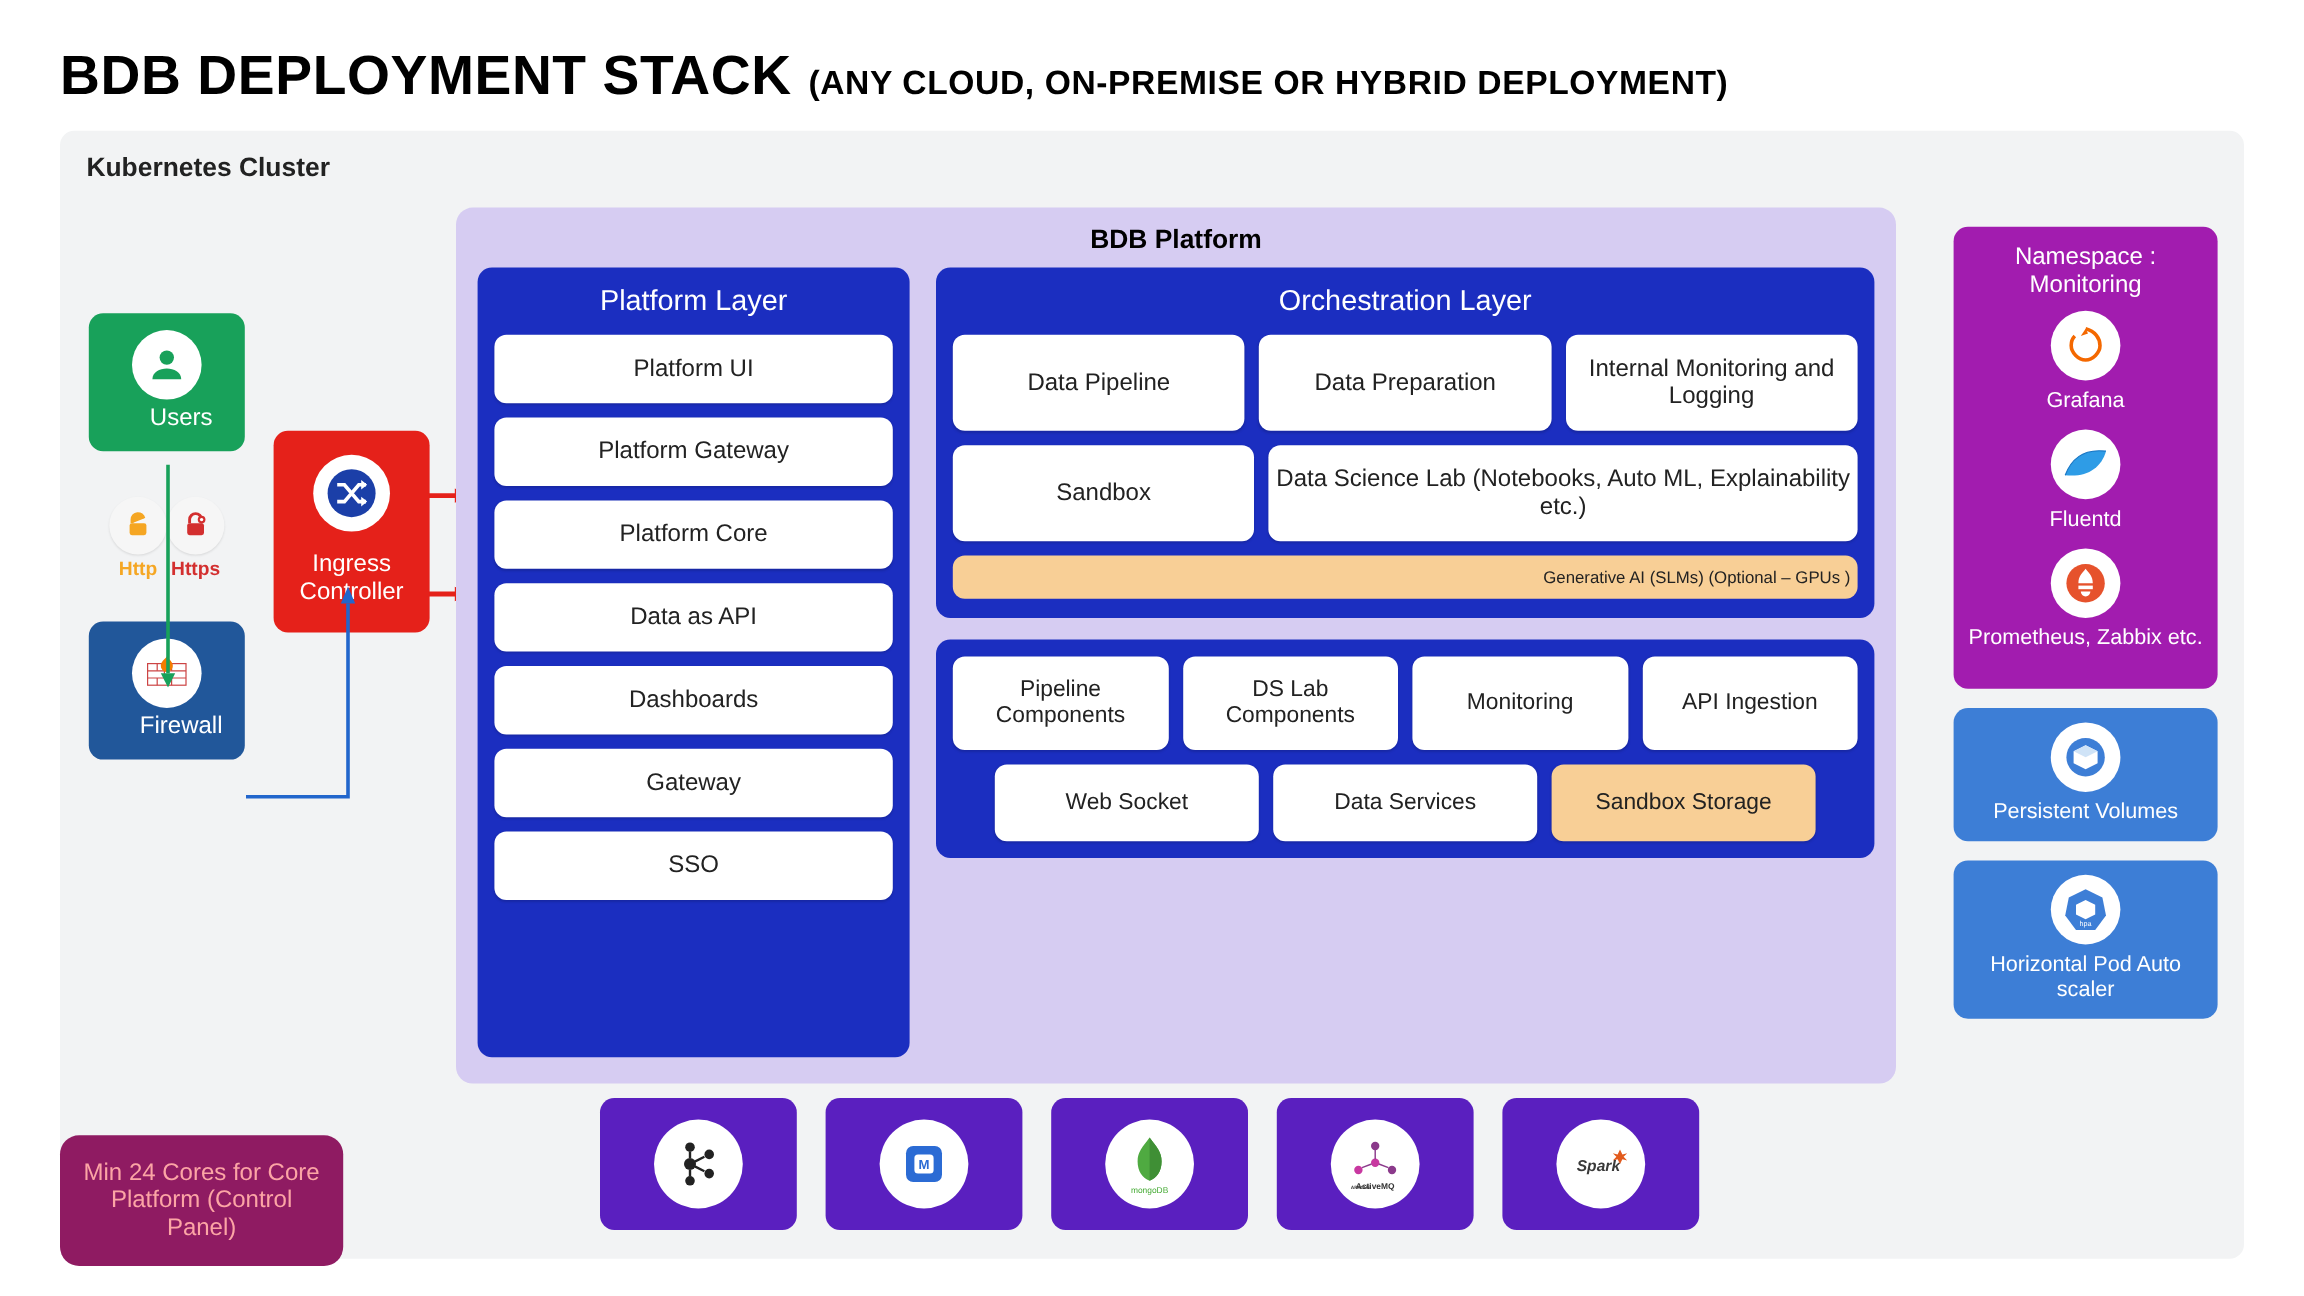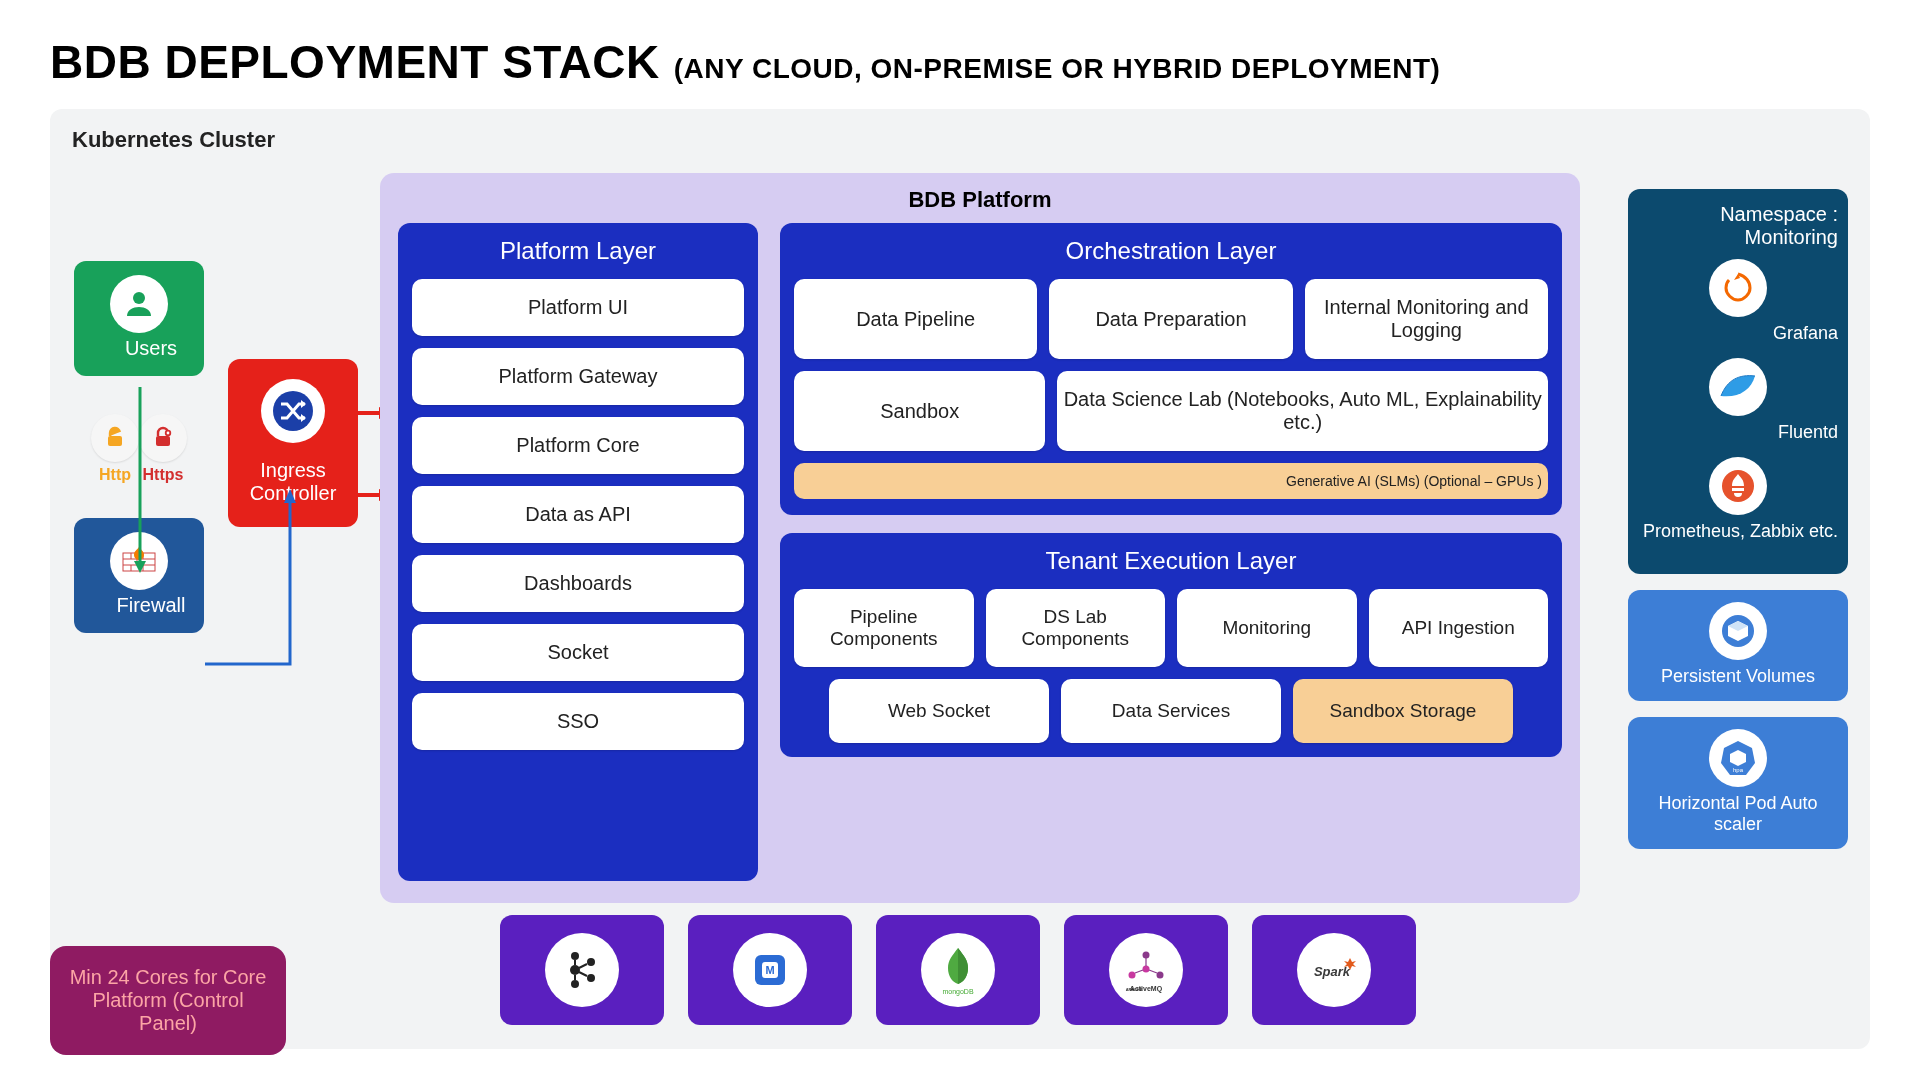--- a/index.html
+++ b/index.html
@@ -108,21 +108,21 @@
     display: flex; align-items: center; justify-content: center;
   }
   .infra-circle {
     width: 74px; height: 74px; background: #fff; border-radius: 50%;
     display: flex; align-items: center; justify-content: center;
     color: #222; font-size: 12px; font-weight: 600; text-align: center; padding: 4px;
   }
 
   
   .right-panel { position: absolute; right: 22px; top: 80px; width: 220px; display: flex; flex-direction: column; gap: 16px; }
-  .mon-box { background: #0c4a6e; color: #fff; border-radius: 12px; padding: 14px 10px 18px 10px; text-align: right; }
+  .mon-box { background: #a21caf; color: #fff; border-radius: 12px; padding: 14px 10px 18px 10px; text-align: center; }
   .mon-title { font-size: 20px; font-weight: 500; margin-bottom: 10px; }
   .mon-item { margin: 8px 0 14px 0; font-size: 18px; }
   .mon-icon {
     width: 58px; height: 58px; background: #fff; border-radius: 50%; margin: 0 auto 6px auto;
     display: flex; align-items: center; justify-content: center;
   }
   .side-blue-box {
     background: #3d7ed6; color: #fff; border-radius: 12px; text-align: center;
     padding: 12px 10px 14px 10px;
   }
@@ -234,21 +234,21 @@
   <div class="bdb-platform">
     <div class="bdb-title">BDB Platform</div>
     <div class="bdb-cols">
       <div class="layer-box platform-layer">
         <div class="layer-title">Platform Layer</div>
         <div class="white-tile">Platform UI</div>
         <div class="white-tile">Platform Gateway</div>
         <div class="white-tile">Platform Core</div>
         <div class="white-tile">Data as API</div>
         <div class="white-tile">Dashboards</div>
-        <div class="white-tile">Socket</div>
+        <div class="white-tile">Gateway</div>
         <div class="white-tile">SSO</div>
       </div>
 
       <div class="right-col">
         <div class="layer-box orchestration-layer">
           <div class="layer-title">Orchestration  Layer</div>
           <div class="orch-grid">
             <div class="orch-row">
               <div class="white-tile">Data Pipeline</div>
               <div class="white-tile">Data Preparation</div>
@@ -256,21 +256,20 @@
             </div>
             <div class="orch-row">
               <div class="white-tile">Sandbox</div>
               <div class="white-tile wide-2">Data Science Lab (Notebooks, Auto ML, Explainability etc.)</div>
             </div>
             <div class="genai-tile">Generative AI (SLMs)  (Optional – GPUs )</div>
           </div>
         </div>
 
         <div class="layer-box tenant-layer">
-          <div class="layer-title">Tenant Execution Layer</div>
           <div class="tenant-grid">
             <div class="tenant-row">
               <div class="white-tile">Pipeline Components</div>
               <div class="white-tile">DS Lab Components</div>
               <div class="white-tile">Monitoring</div>
               <div class="white-tile">API Ingestion</div>
             </div>
             <div class="tenant-row tenant-row2">
               <div class="white-tile">Web Socket</div>
               <div class="white-tile">Data Services</div>

